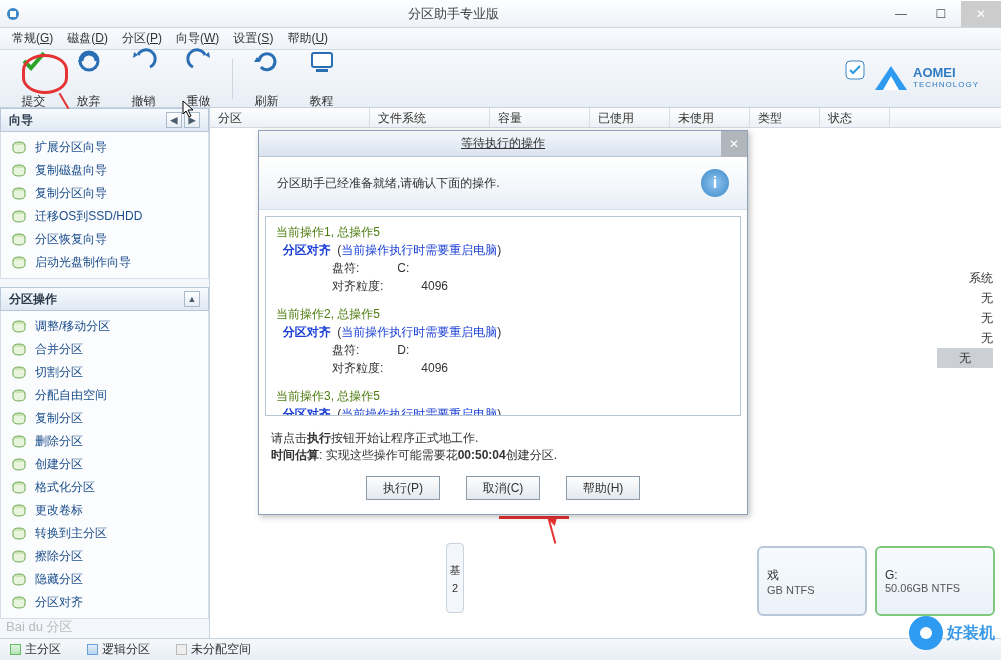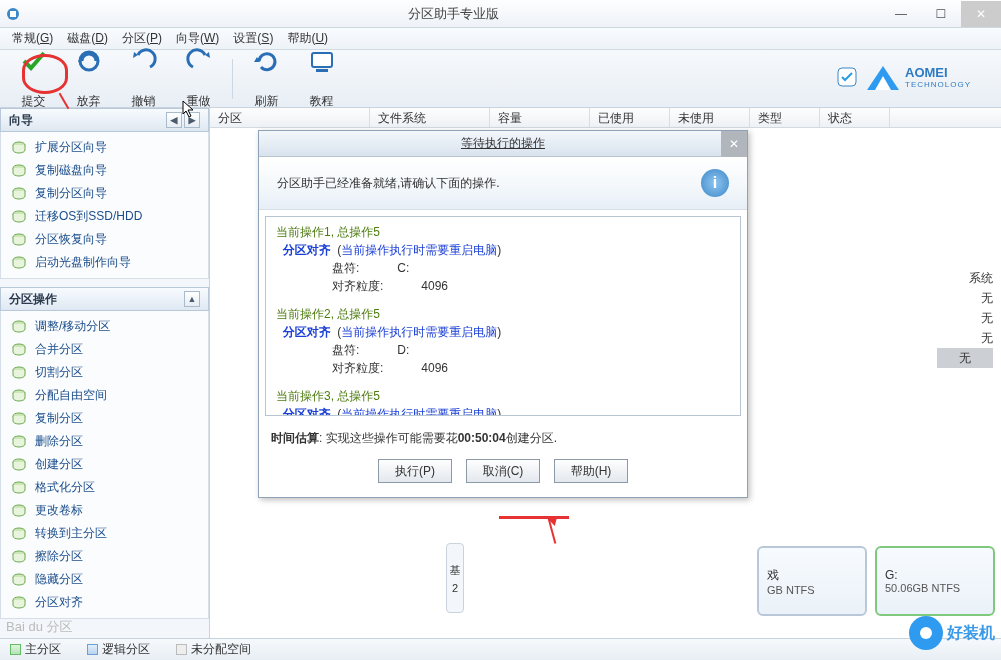--- a/index.html
+++ b/index.html
@@ -18,21 +18,21 @@
 .menubar { height:22px; background:linear-gradient(#f9fbfe,#eef3f8); border-bottom:1px solid #d2dbe3; display:flex; align-items:center; padding:0 6px; gap:2px;}
 .menubar span { padding:2px 6px; color:#333; }
 .menubar span u{ text-decoration:underline; }
 
 
 .toolbar { height:58px; background:linear-gradient(#f6f9fc,#e8eef5); border-bottom:1px solid #c8d3de; display:flex; align-items:center; padding:0 6px; position:relative;}
 .tbtn { width:55px; display:flex; flex-direction:column; align-items:center; gap:18px; padding:4px 0; }
 .tbtn .ic { width:28px; height:28px; display:flex; align-items:center; justify-content:center; }
 .tbtn .lbl { font-size:12px; color:#333;}
 .tsep { width:1px; height:40px; background:#cdd7e1; margin:0 6px;}
-.aomei { position:absolute; right:16px; top:10px; display:flex; align-items:center; gap:8px; }
+.aomei { position:absolute; right:8px; top:10px; display:flex; align-items:flex-start; gap:8px; }
 .aomei-logo { width:120px; height:34px; display:flex; align-items:center; gap:4px;}
 .circled { position:absolute; border:3px solid #e63232; border-radius:50%/40%; pointer-events:none; }
 
 
 .main { display:flex; height: calc(660px - 28px - 22px - 58px - 22px); }
 .sidebar { width:210px; background:#f3f6fa; border-right:1px solid #c8d3de; overflow:hidden; }
 .panel-hdr { height:24px; background:linear-gradient(#f7fbff,#dfe8f2); border:1px solid #b9c8d8; display:flex; align-items:center; padding:0 8px; font-weight:bold; color:#2b3b4d;}
 .panel-hdr .arrows{ margin-left:auto; display:flex; gap:2px;}
 .panel-hdr .arrows .ab{width:16px;height:16px;border:1px solid #a9bacb; background:linear-gradient(#fff,#e6edf4); display:flex;align-items:center;justify-content:center; font-size:9px; color:#4b5b6b;}
 .panel-body { background:#fbfcfe; border:1px solid #d6dee7; border-top:none; padding:4px 0;}
@@ -67,21 +67,21 @@
 .dlg-info { padding:12px 18px; border-bottom:1px solid #d6dee7; display:flex; align-items:center; background:linear-gradient(#fff,#f3f7fb 60%,#e7eef6);}
 .dlg-info .txt{flex:1;}
 .info-ic{width:28px;height:28px;border-radius:50%;background:radial-gradient(#8fc5f0,#3b87c8);color:#fff;display:flex;align-items:center;justify-content:center;font-weight:bold;font-size:16px;}
 .dlg-body { height:200px; overflow:auto; border:1px solid #b8c5d3; margin:6px; padding:6px 10px; font-size:12px; line-height:18px;}
 .dlg-body .op-hdr{color:#4d7c0f;}
 .dlg-body .blue{ color:#1a3fd6; font-weight:bold;}
 .dlg-body .bluelink{ color:#1a3fd6;}
 .dlg-body .kv{ display:flex; gap:38px; padding-left:56px;}
 .dlg-foot { padding:8px 12px 14px; }
 .dlg-foot .note b{font-weight:bold;}
-.dlg-btns{ display:flex; gap:14px; justify-content:center; margin-top:12px;}
+.dlg-btns{ display:flex; gap:26px; justify-content:center; margin-top:12px;}
 .dbtn{ min-width:74px; height:24px; border:1px solid #8c9aa8; background:linear-gradient(#fefefe,#e3e8ee); display:flex; align-items:center; justify-content:center; padding:0 10px;}
 
 
 .redline{ position:absolute; width:2px; background:#e63232; pointer-events:none;}
 .red-underline{ position:absolute; height:3px; border-bottom:3px solid #e63232; pointer-events:none;}
 .red-arrow::after{content:''; position:absolute; width:0;height:0; border-left:5px solid transparent; border-right:5px solid transparent; border-top:9px solid #e63232;}
 
 
 .wm1{position:absolute; right:20px; bottom:60px; opacity:.85; display:flex; align-items:center; gap:6px; font-size:18px; font-weight:bold; color:#444; font-style:italic;}
 .wm1 .x{font-size:22px; font-weight:900;}
@@ -468,20 +468,23 @@
           <span>4096</span>
         </div>
       </div>
       <div style="margin-bottom: 10px;">
         <div class="op-hdr">当前操作3, 总操作5</div>
         <div>&nbsp;&nbsp;<span class="blue">分区对齐</span>&nbsp;&nbsp;(<span class="bluelink">当前操作执行时需要重启电脑</span>)</div>
       </div>
     </div>
   <div class="dlg-foot">
     <div class="note">
+      <span>请点击</span><b>执行</b><span>按钮开始让程序正式地工作.</span>
+    </div>
+    <div class="note">
       <b>时间估算</b><span>: 实现这些操作可能需要花</span><b>00:50:04</b><span>创建分区.</span>
     </div>
     <div class="dlg-btns">
       <div class="dbtn">执行(P)</div>
       <div class="dbtn">取消(C)</div>
       <div class="dbtn">帮助(H)</div>
     </div>
   </div>
 </div>
 

